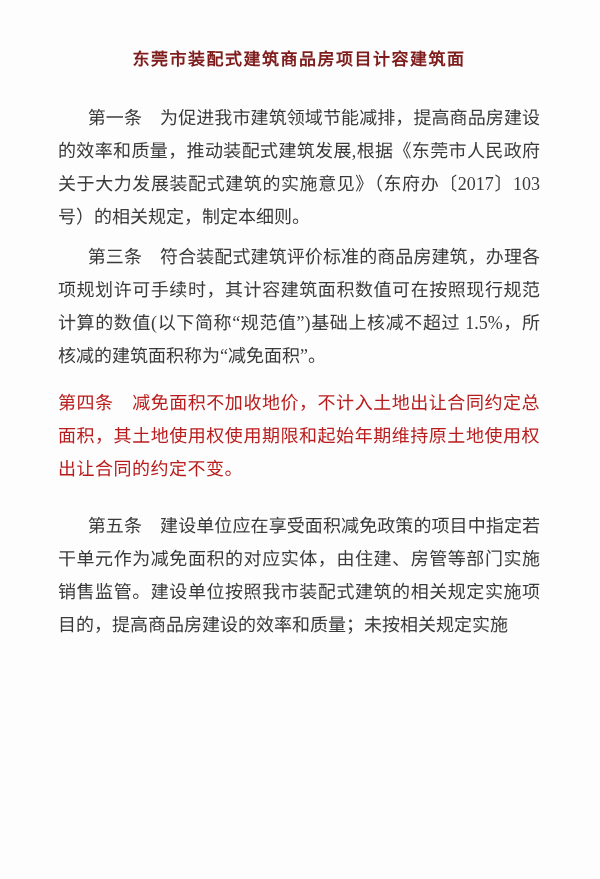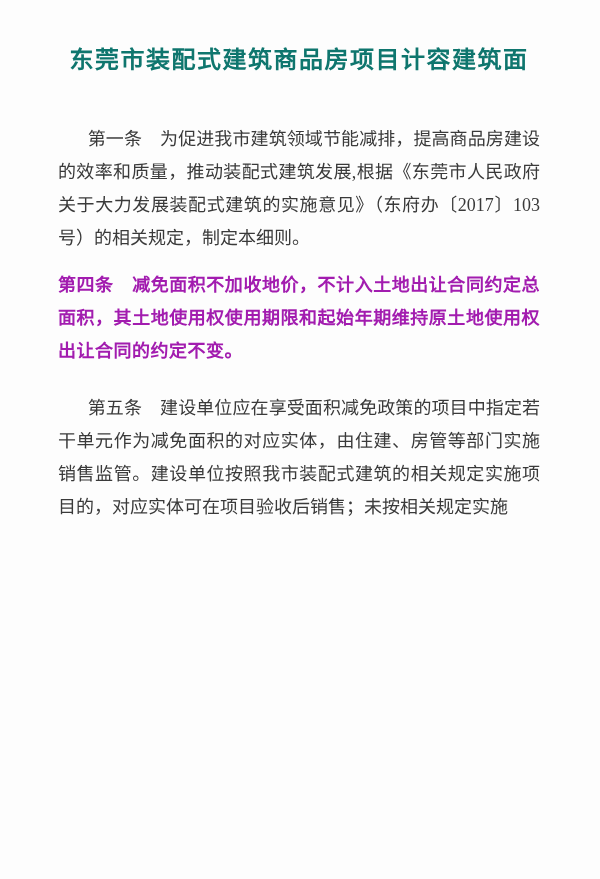--- a/index.html
+++ b/index.html
@@ -14,58 +14,59 @@
     box-sizing: border-box;
     background: #fdfdfd;
     padding: 40px 60px 0 58px;
     overflow: hidden;
     font-family: "Liberation Serif", serif;
   }
   .doc-title {
     margin: 0;
     font-family: "Liberation Sans", sans-serif;
     font-weight: bold;
-    font-size: 24px;
+    font-size: 17px;
     line-height: 40px;
     letter-spacing: 1.5px;
     text-align: center;
-    color: #0f766e;
+    color: #7f1d1d;
   }
   .title-line {
     display: block;
     white-space: nowrap;
   }
   .doc-body {
-    margin-top: 43px;
+    margin-top: 22px;
     font-size: 18px;
     line-height: 33px;
     color: #3a3a3a;
     text-align: justify;
   }
   p.clause {
     margin: 0 0 7px 0;
     text-indent: 1.65em;
   }
   p.clause-bold {
     font-family: "Liberation Sans", sans-serif;
-    font-weight: bold;
-    color: #a21caf;
+    font-weight: normal;
+    color: #b91c1c;
     text-indent: 0;
     letter-spacing: 0.5px;
     margin: 14px 0 24px 0;
   }
 </style>
 </head>
 <body>
 
 <div class="page">
 
   <h1 class="doc-title">
     <span class="title-line">东莞市装配式建筑商品房项目计容建筑面</span>
   </h1>
 
   <div class="doc-body">
     <p class="clause">第一条　为促进我市建筑领域节能减排，提高商品房建设的效率和质量，推动装配式建筑发展,根据《东莞市人民政府关于大力发展装配式建筑的实施意见》（东府办〔2017〕103 号）的相关规定，制定本细则。</p>
+    <p class="clause">第三条　符合装配式建筑评价标准的商品房建筑，办理各项规划许可手续时，其计容建筑面积数值可在按照现行规范计算的数值(以下简称“规范值”)基础上核减不超过 1.5%，所核减的建筑面积称为“减免面积”。</p>
     <p class="clause clause-bold">第四条　减免面积不加收地价，不计入土地出让合同约定总面积，其土地使用权使用期限和起始年期维持原土地使用权出让合同的约定不变。</p>
-    <p class="clause">第五条　建设单位应在享受面积减免政策的项目中指定若干单元作为减免面积的对应实体，由住建、房管等部门实施销售监管。建设单位按照我市装配式建筑的相关规定实施项目的，对应实体可在项目验收后销售；未按相关规定实施</p>
+    <p class="clause">第五条　建设单位应在享受面积减免政策的项目中指定若干单元作为减免面积的对应实体，由住建、房管等部门实施销售监管。建设单位按照我市装配式建筑的相关规定实施项目的，提高商品房建设的效率和质量；未按相关规定实施</p>
   </div>
 
 </div>
 
 </body></html>

